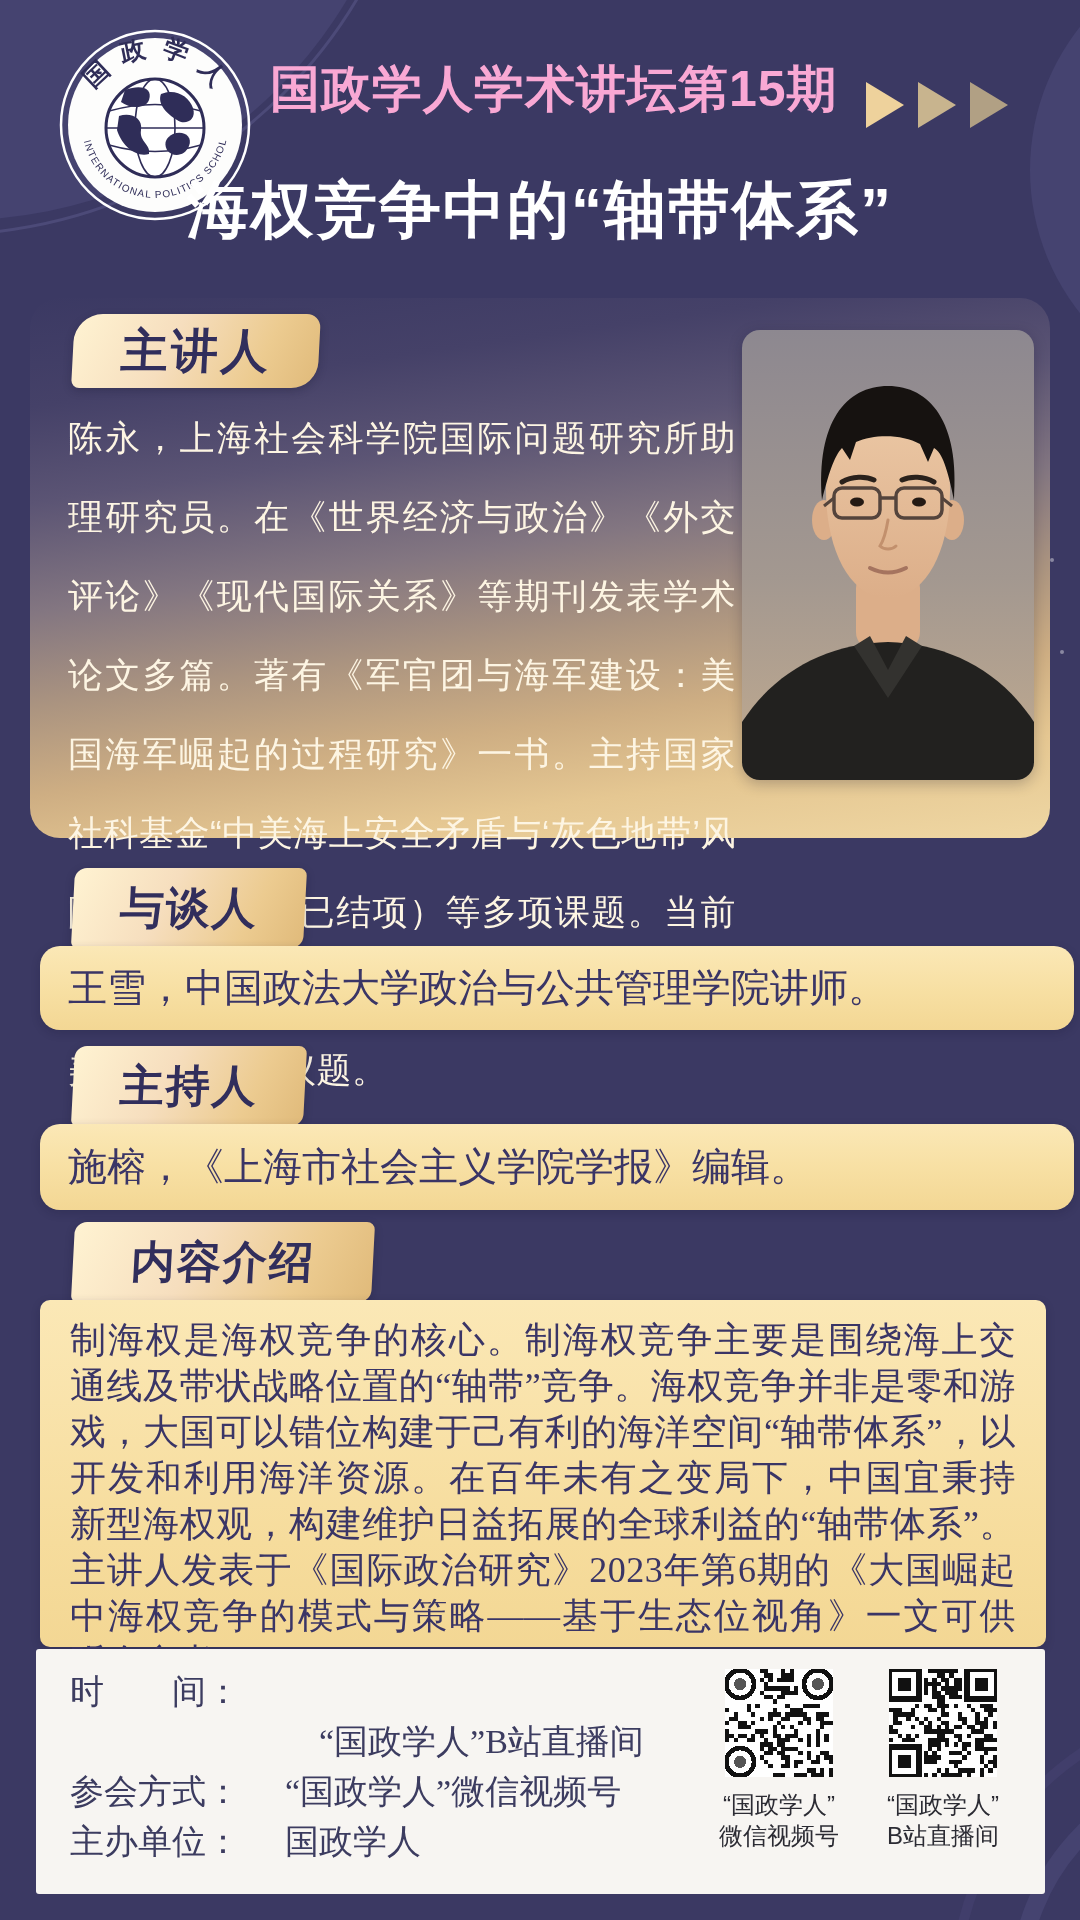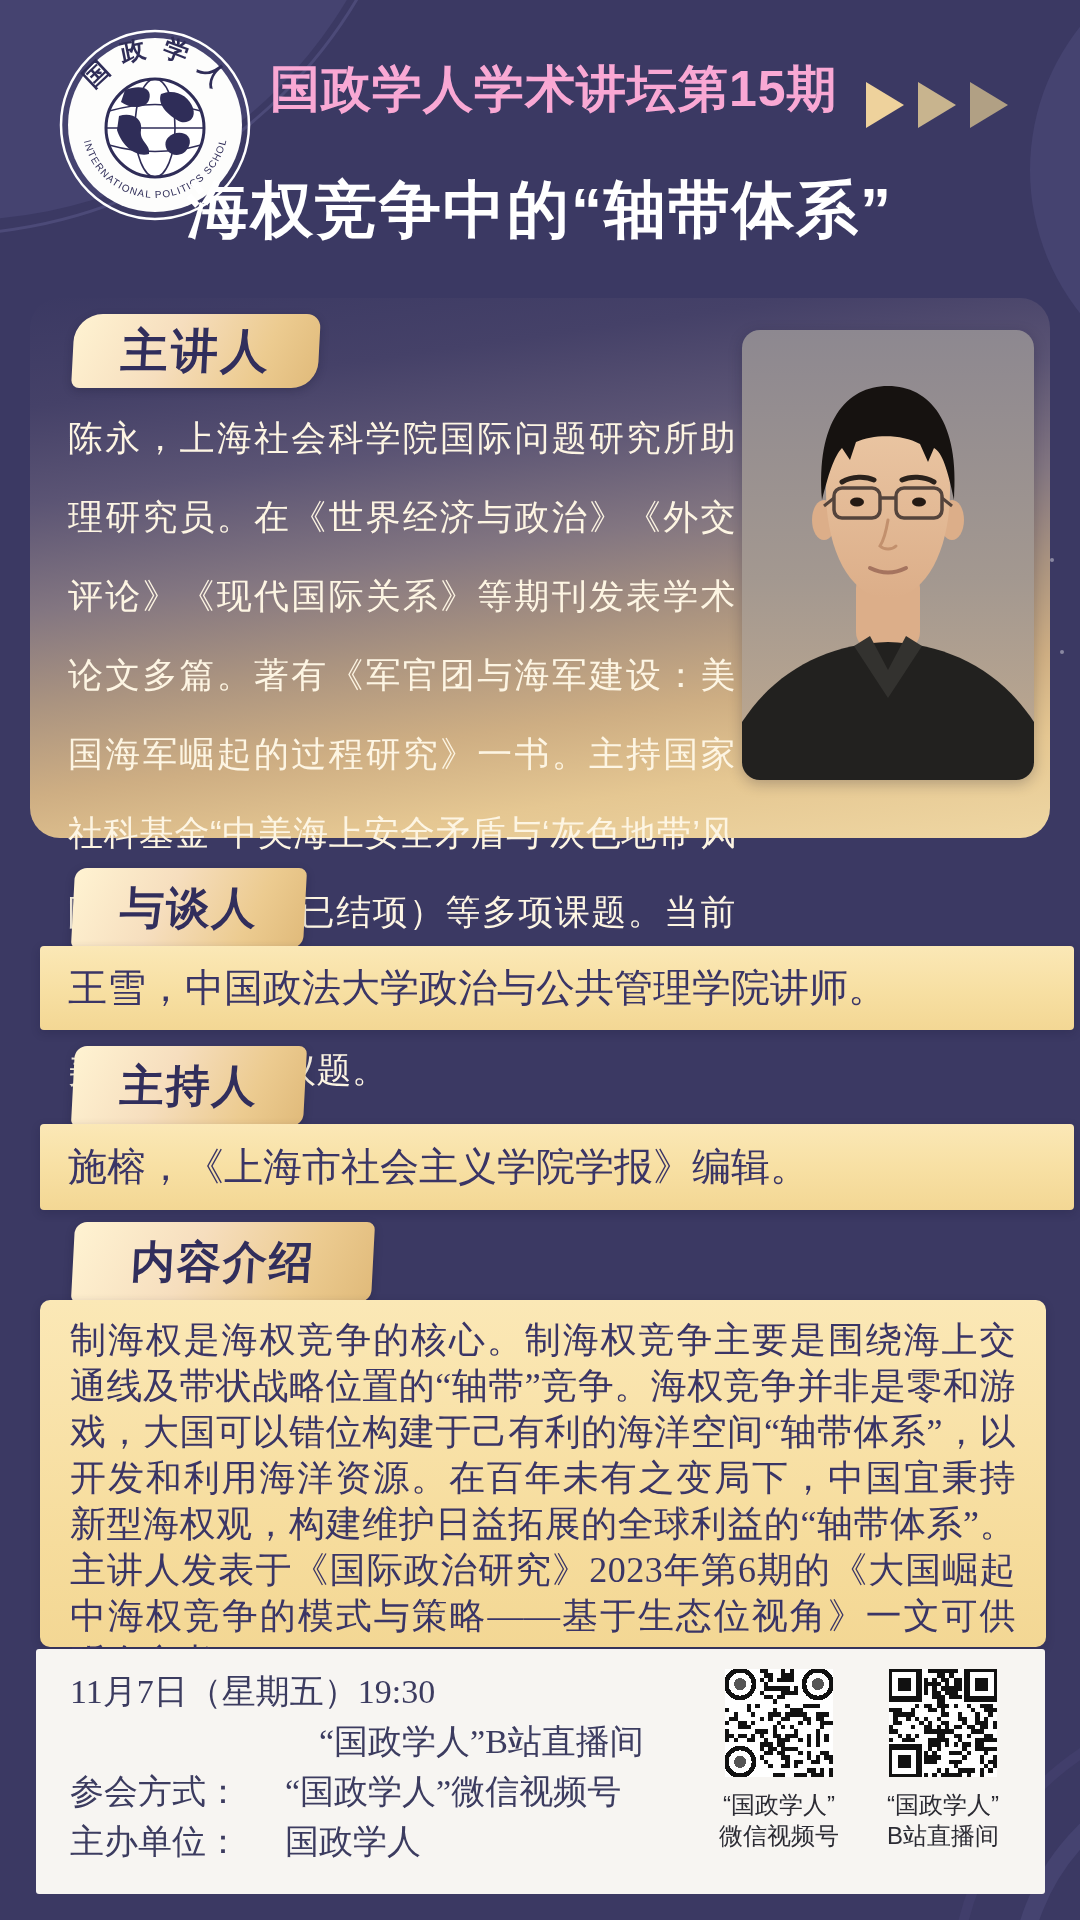--- a/index.html
+++ b/index.html
@@ -51,21 +51,21 @@
     text-align:justify;
   }
   
   .tab-small{font-size:44px;border-radius:12px 8px 12px 6px;letter-spacing:2px;}
   .tab-discussant{left:73px;top:868px;width:232px;height:80px;}
   .tab-host{left:73px;top:1046px;width:232px;height:80px;}
   .tab-intro{left:73px;top:1222px;width:300px;height:80px;}
   .cream-bar{
     position:absolute;left:40px;width:1006px;
     background:linear-gradient(180deg,#fbe8b6 0%,#f7dfa2 55%,#f3d794 100%);
-    border-radius:4px;display:flex;align-items:center;
+    border-radius:20px;display:flex;align-items:center;
     font-family:"Liberation Serif",serif;color:#3a3566;
     box-shadow:0 3px 10px rgba(20,18,45,.2);
   }
   .bar-discussant{top:946px;height:84px;font-size:39px;padding-left:28px;}
   .bar-host{top:1124px;height:86px;font-size:39px;padding-left:28px;}
   .intro-panel{
     position:absolute;left:40px;top:1300px;width:1006px;height:347px;border-radius:10px;
     background:linear-gradient(180deg,#fbe8b6 0%,#f6dc9c 70%,#f3d globally794 100%);
     background:linear-gradient(180deg,#fbe8b6 0%,#f6dc9c 70%,#f3d794 100%);
     box-shadow:0 3px 10px rgba(20,18,45,.2);
@@ -196,21 +196,21 @@
   <div class="cream-bar bar-host">施榕，《上海市社会主义学院学报》编辑。</div>
 
   <div class="tab tab-small tab-intro">内容介绍</div>
   <div class="intro-panel">
     <div class="intro-text">制海权是海权竞争的核心。制海权竞争主要是围绕海上交通线及带状战略位置的“轴带”竞争。海权竞争并非是零和游戏，大国可以错位构建于己有利的海洋空间“轴带体系”，以开发和利用海洋资源。在百年未有之变局下，中国宜秉持新型海权观，构建维护日益拓展的全球利益的“轴带体系”。主讲人发表于《国际政治研究》2023年第6期的《大国崛起中海权竞争的模式与策略——基于生态位视角》一文可供听众参考。</div>
   </div>
 
   <div class="footer-panel">
     <div class="footer-rows">
       <div class="footer-row">
-        <span class="footer-value">11月7日（星期五）19:30</span>
+        <span class="footer-label">时　　间：</span>
       </div>
       <div class="footer-row">
         <span class="footer-label"></span>
         <span class="footer-value">　“国政学人”B站直播间</span>
       </div>
       <div class="footer-row">
         <span class="footer-label">参会方式：</span>
         <span class="footer-value">“国政学人”微信视频号</span>
       </div>
       <div class="footer-row">

